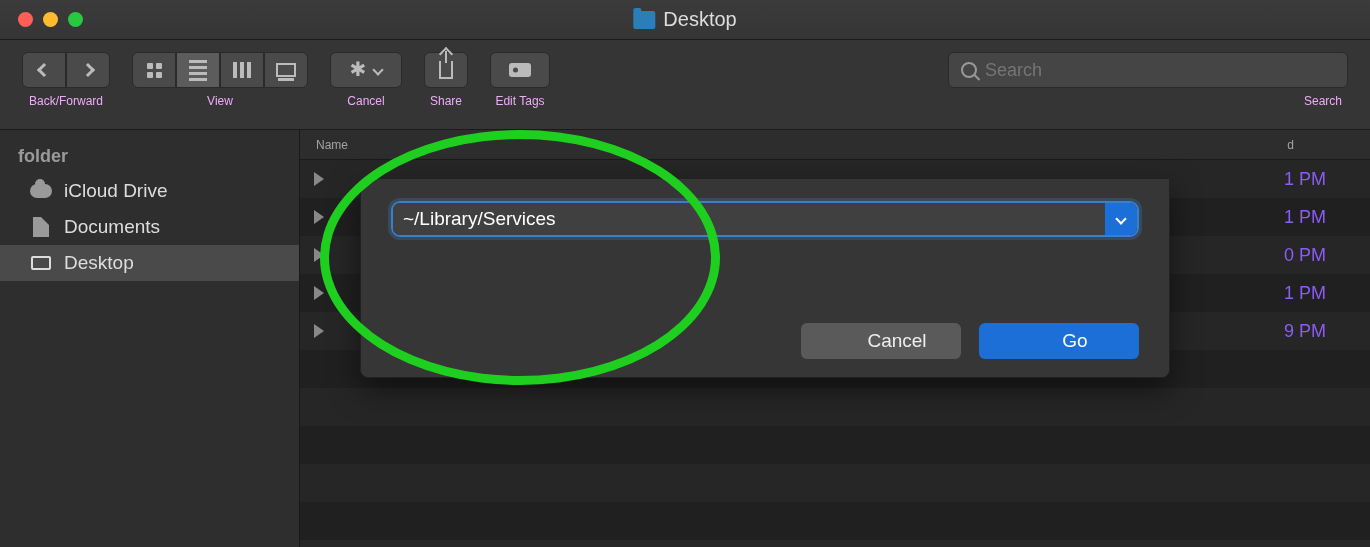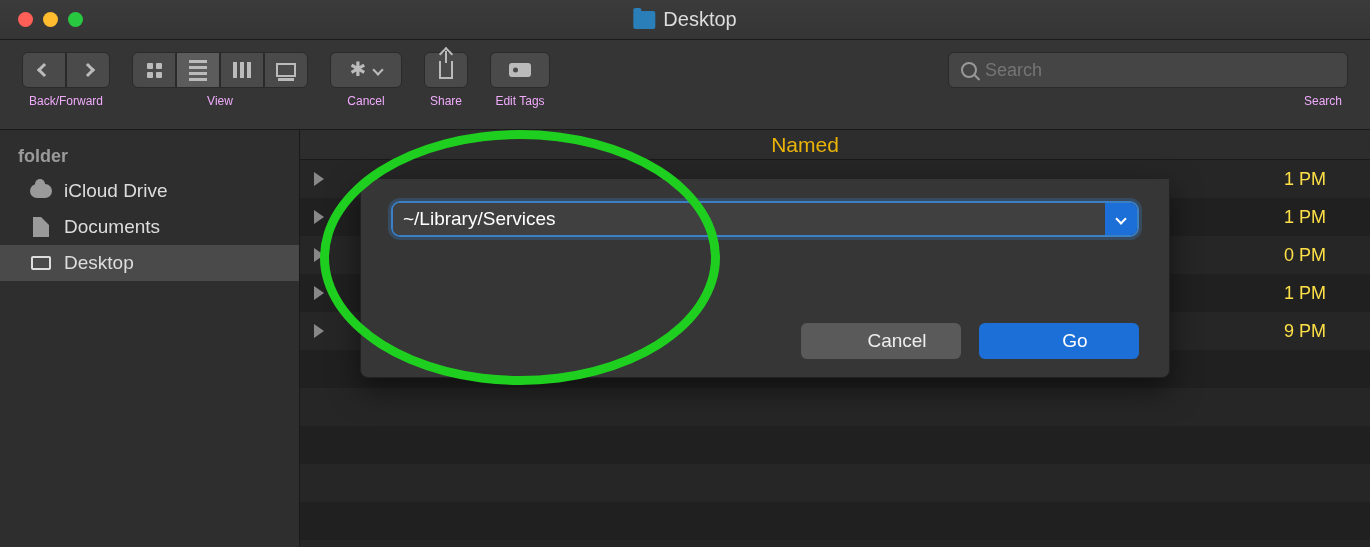--- a/index.html
+++ b/index.html
@@ -55,27 +55,27 @@
 .side-item{display:flex;align-items:center;gap:12px;padding:7px 18px 7px 30px;font-size:19px;color:#ddd;cursor:pointer;}
 .side-item.sel{background:#4a4a4a;}
 .sic{width:22px;height:18px;display:flex;align-items:center;justify-content:center;}
 .cloud{width:22px;height:14px;background:#9a9a9a;border-radius:8px;position:relative;}
 .cloud:before{content:"";position:absolute;width:10px;height:10px;background:#9a9a9a;border-radius:50%;top:-5px;left:5px;}
 .doc{width:16px;height:20px;background:#9a9a9a;position:relative;}
 .doc:after{content:"";position:absolute;right:0;top:0;border:4px solid transparent;border-top-color:#2e2e2e;border-right-color:#2e2e2e;}
 .desk{width:20px;height:14px;border:2px solid #ddd;border-radius:2px;}
 
 .main{flex:1;background:#232323;position:relative;}
-.colhead{height:30px;background:#2d2d2d;border-bottom:1px solid #1a1a1a;display:flex;align-items:center;padding:0 16px;font-size:21px;color:#eab308;justify-content:center;}
+.colhead{height:30px;background:#2d2d2d;border-bottom:1px solid #1a1a1a;display:flex;align-items:center;padding:0 16px;font-size:12px;color:#a3a3a3;justify-content:space-between;}
 .colhead .right-h{padding-right:60px;}
 .rows{position:absolute;top:30px;left:0;right:0;}
 .row{height:38px;display:flex;align-items:center;padding:0 14px;font-size:18px;color:#ccc;justify-content:space-between;}
 .row:nth-child(odd){background:#262626;} .row:nth-child(even){background:#202020;}
 .disc{width:0;height:0;border-top:7px solid transparent;border-bottom:7px solid transparent;border-left:10px solid #888;margin-right:10px;}
-.date{color:#fde047;padding-right:30px;}
+.date{color:#8b5cf6;padding-right:30px;}
 
 
 .dialog{position:absolute;top:48px;left:60px;width:810px;height:200px;background:#363636;border:1px solid #222;border-radius:0 0 8px 8px;box-shadow:0 12px 30px rgba(0,0,0,.5);padding:22px 30px;}
 .dlabel{font-size:20px;color:#ddd;margin-bottom:12px;}
 .combo{display:flex;border:2px solid #3b7fc4;border-radius:9px;overflow:hidden;height:36px;box-shadow:0 0 0 3px rgba(59,127,196,.3);}
 .combo input{flex:1;background:#404040;border:none;outline:none;color:#fff;font-size:19px;padding:0 10px;}
 .combo input::selection{background:#2a5a8a;}
 .combo-btn{width:32px;background:#1b6fd6;display:flex;align-items:center;justify-content:center;}
 .dbtns{position:absolute;bottom:18px;right:30px;display:flex;gap:18px;}
 .dbtn{width:160px;height:36px;border-radius:6px;font-size:19px;display:flex;align-items:center;justify-content:center;cursor:pointer;padding-left:32px;}

